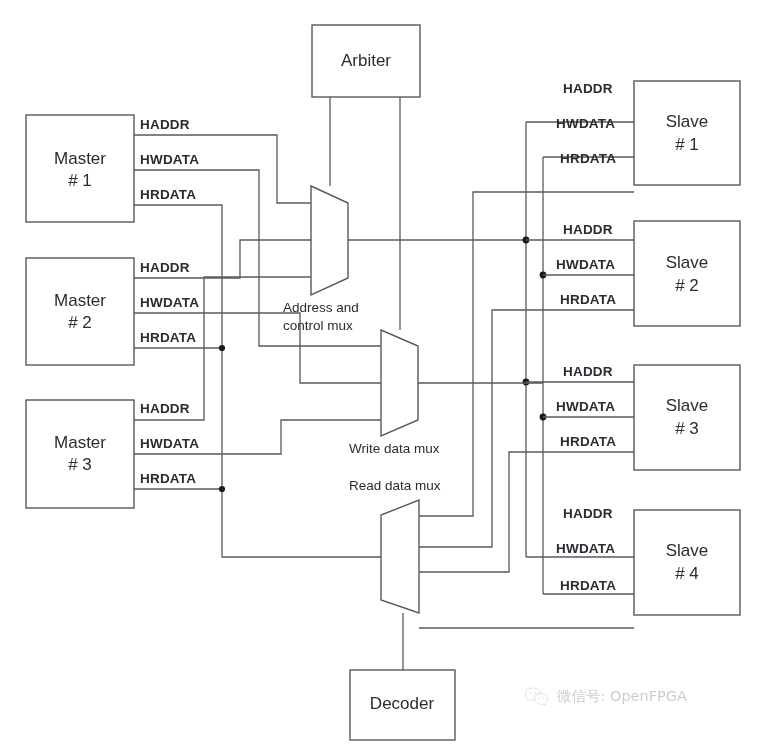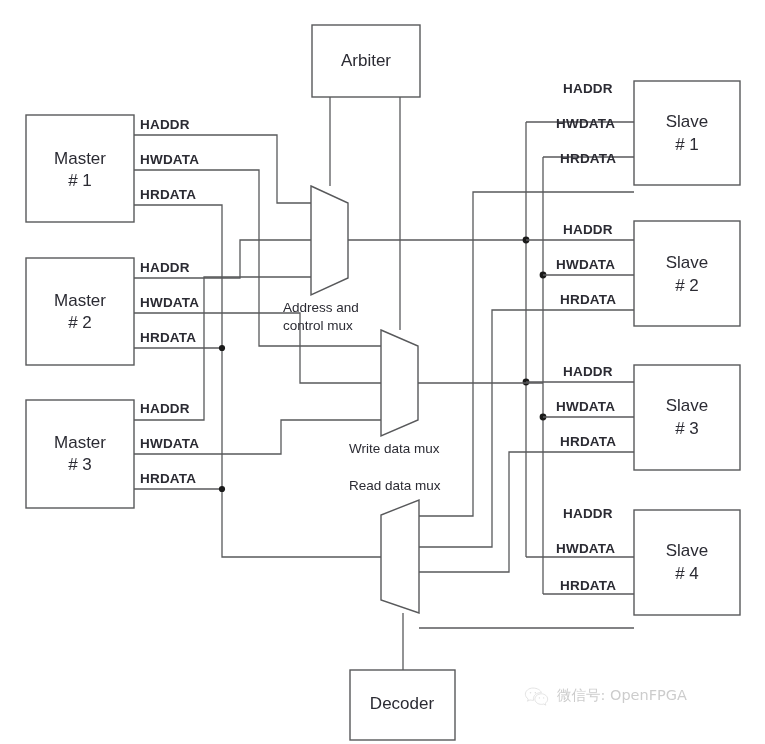--- a/index.html
+++ b/index.html
@@ -56,21 +56,21 @@
     letter-spacing: 0.2px;
   }
   text.muxlabel {
     font-size: 13.5px;
   }
   .watermark {
     position: absolute;
     left: 524px;
     top: 686px;
     display: flex;
-    align-items: flex-start;
+    align-items: center;
     gap: 7px;
     opacity: 0.5;
   }
   .watermark .wm-text {
     font-size: 14.5px;
     color: #9a9a9a;
     white-space: nowrap;
     font-family: "DejaVu Sans", sans-serif;
   }
   .wechat-glyph {

